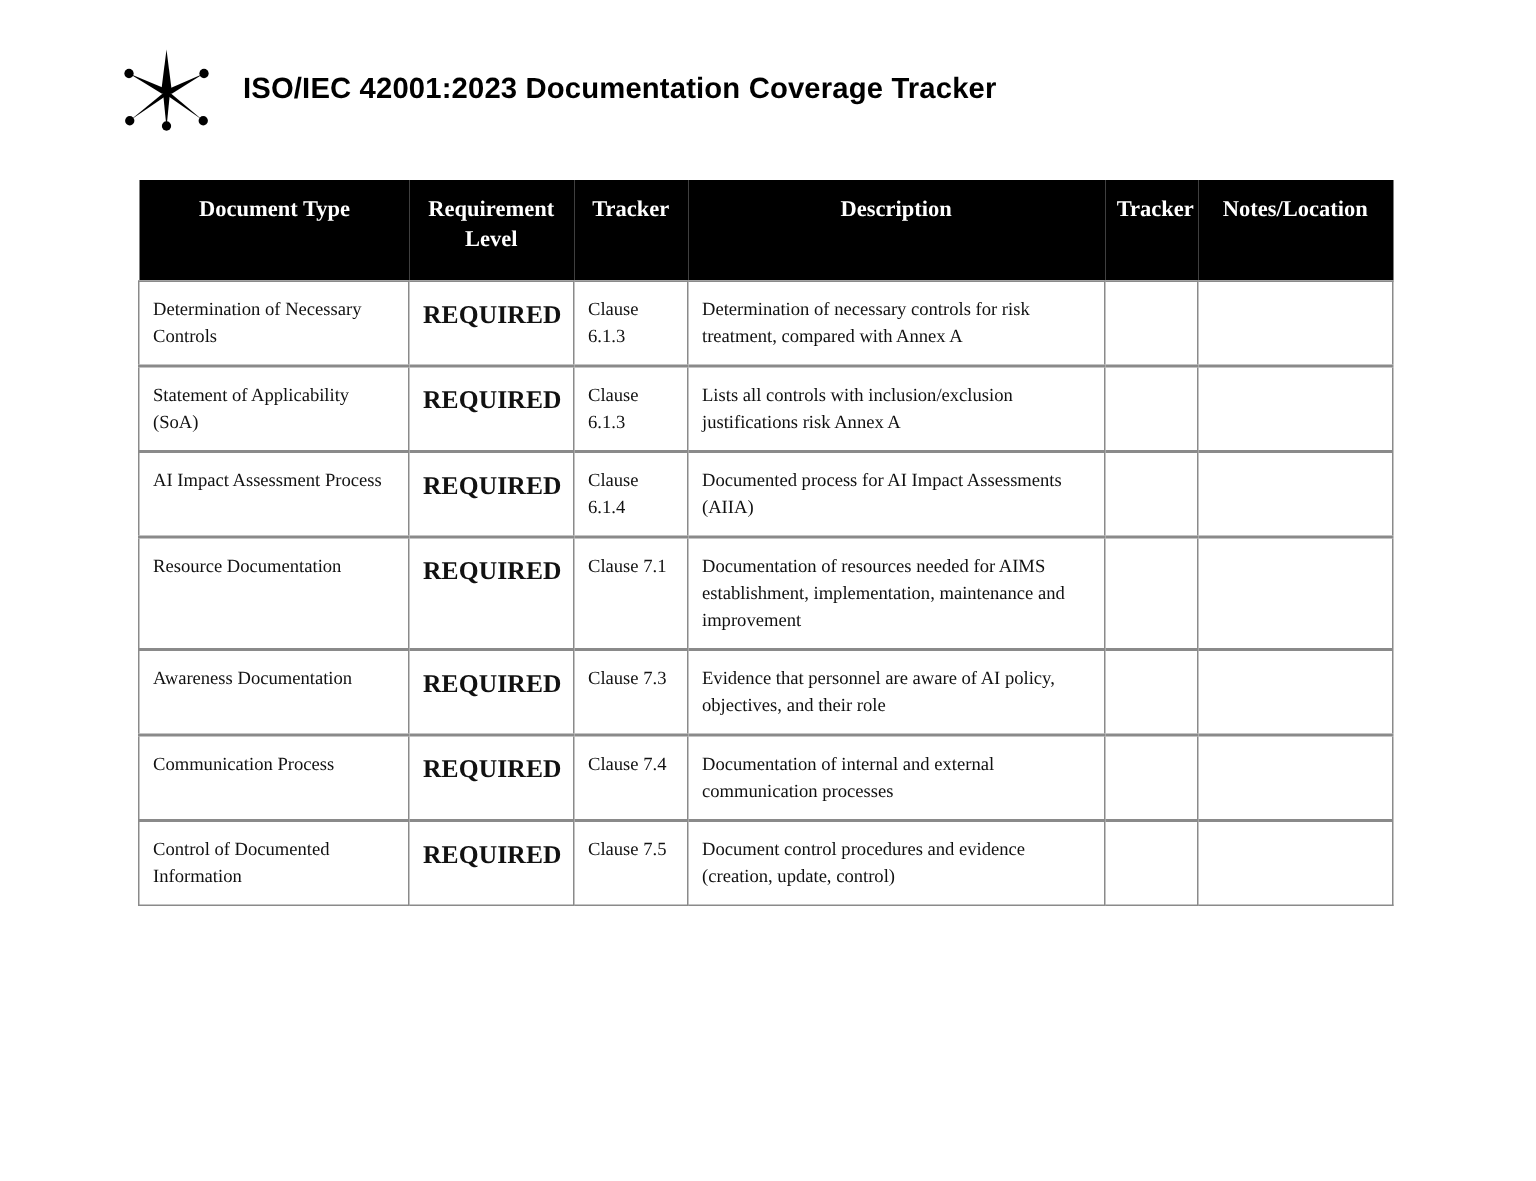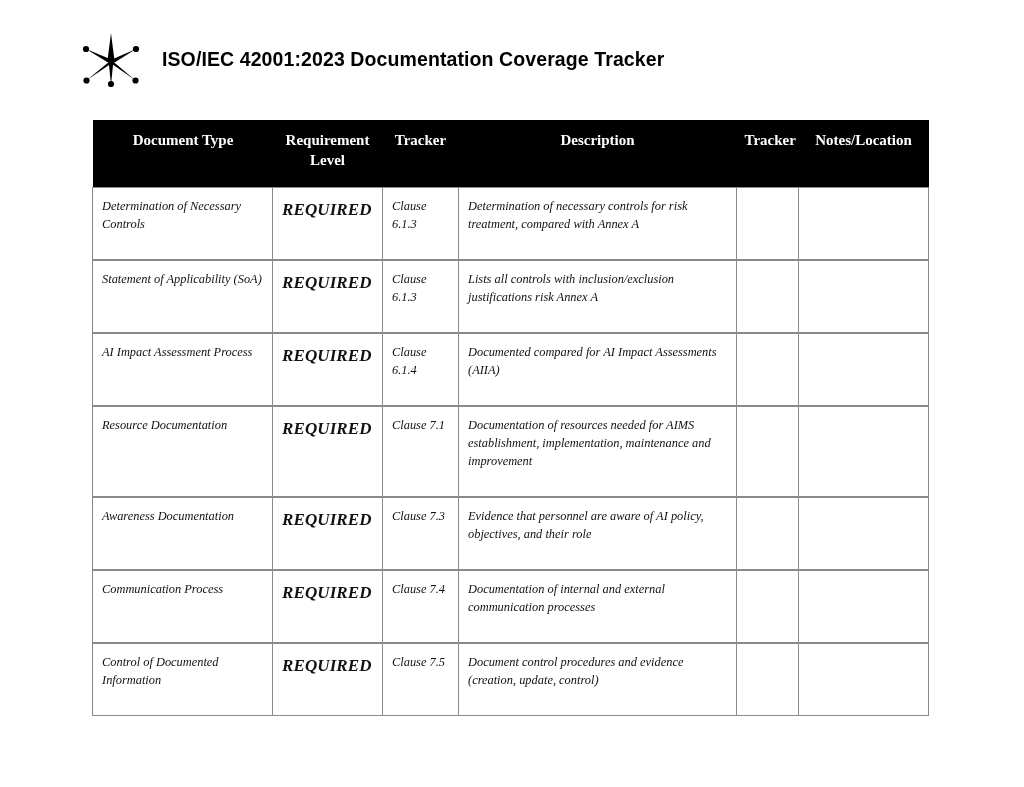--- a/index.html
+++ b/index.html
@@ -74,28 +74,27 @@
     vertical-align: top;
     padding: 11px 8px 16px 8px;
     border: none;
     height: 38px;
   }
   table.tracker thead th.th-doctype { padding-left: 9px; }
 
   table.tracker tbody td {
     border: 1px solid #8a8a8a;
     border-top-width: 2px;
-    padding: 10px 9px 25px 9px;
+    padding: 10px 9px 9px 9px;
     font-size: 12.4px;
     line-height: 1.45;
     vertical-align: top;
     color: #111111;
     background: #ffffff;
     height: 34px;
-    font-style: italic;
   }
   table.tracker tbody tr:first-child td { border-top-width: 1px; }
   table.tracker tbody td.cell-reqlevel {
     font-weight: bold;
     font-size: 17px;
     letter-spacing: 0.1px;
   }
   table.tracker tbody td.cell-status,
   table.tracker tbody td.cell-notes {
     
@@ -168,21 +167,21 @@
           <td class="cell-reqlevel">REQUIRED</td>
           <td class="cell-source">Clause 6.1.3</td>
           <td class="cell-desc">Lists all controls with inclusion/exclusion justifications risk Annex A</td>
           <td class="cell-status"></td>
           <td class="cell-notes"></td>
         </tr>
         <tr>
           <td class="cell-doctype">AI Impact Assessment Process</td>
           <td class="cell-reqlevel">REQUIRED</td>
           <td class="cell-source">Clause 6.1.4</td>
-          <td class="cell-desc">Documented compared for AI Impact Assessments (AIIA)</td>
+          <td class="cell-desc">Documented process for AI Impact Assessments (AIIA)</td>
           <td class="cell-status"></td>
           <td class="cell-notes"></td>
         </tr>
         <tr>
           <td class="cell-doctype">Resource Documentation</td>
           <td class="cell-reqlevel">REQUIRED</td>
           <td class="cell-source">Clause 7.1</td>
           <td class="cell-desc">Documentation of resources needed for AIMS establishment, implementation, maintenance and improvement</td>
           <td class="cell-status"></td>
           <td class="cell-notes"></td>

